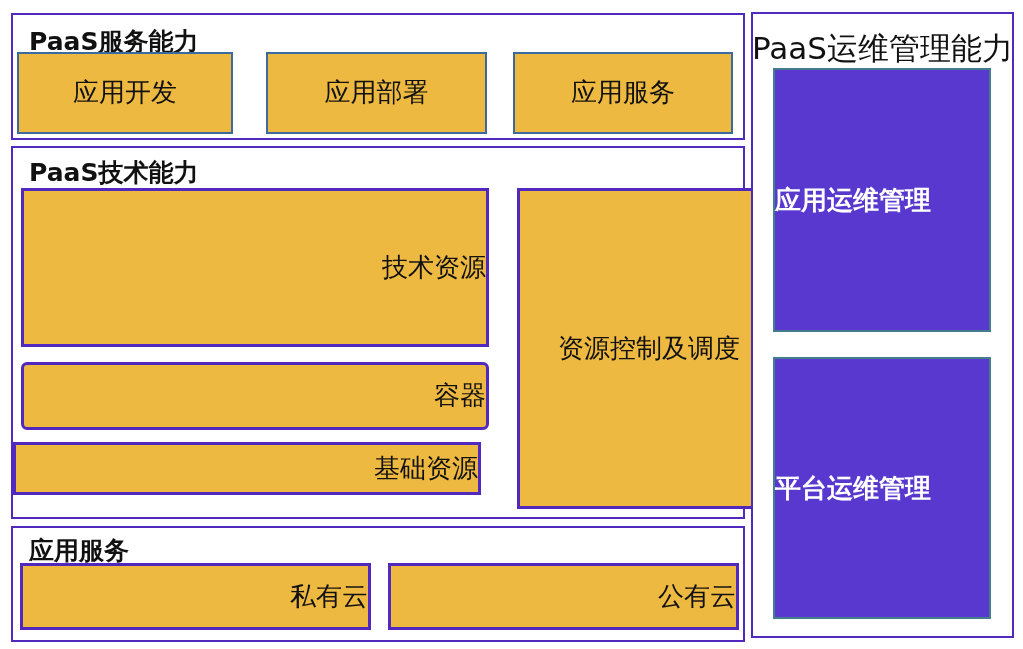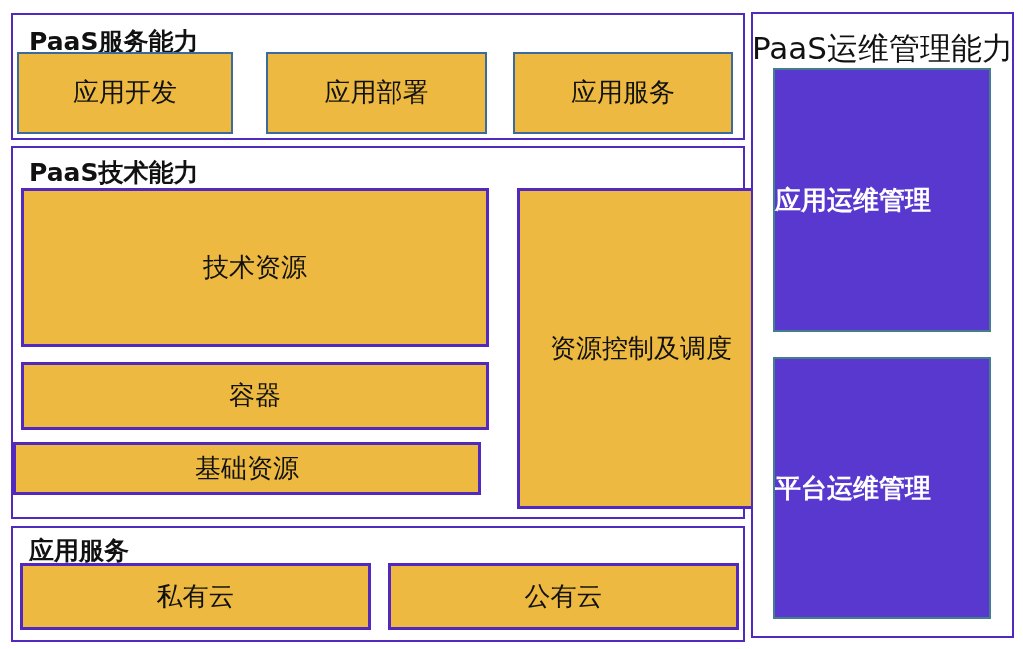--- a/index.html
+++ b/index.html
@@ -45,21 +45,21 @@
     background: var(--orange-fill);
     display: flex;
     align-items: center;
     justify-content: center;
     text-align: center;
     font-size: 26px;
     color: var(--text-color);
     line-height: 1.35;
   }
   .obox.steel { border: 2px solid var(--steel-border); }
-  .obox.violet { border: 3px solid var(--section-border); }
+  .obox.violet { border: 3px solid var(--section-border); justify-content: flex-end; }
   .pbox {
     position: absolute;
     background: var(--purple-fill);
     border: 2px solid var(--teal-border);
     display: flex;
     align-items: center;
     justify-content: flex-start;
     text-align: center;
     font-size: 26px;
     font-weight: bold;
@@ -70,21 +70,21 @@
   #sec-service { left: 11px; top: 13px; width: 734px; height: 127px; }
   #sec-service .section-title { left: 16px; top: 10px; }
   #box-app-dev    { left: 4px;   top: 37px; width: 216px; height: 82px; }
   #box-app-deploy { left: 253px; top: 37px; width: 221px; height: 82px; }
   #box-app-svc    { left: 500px; top: 37px; width: 220px; height: 82px; }
 
   
   #sec-tech { left: 11px; top: 146px; width: 734px; height: 373px; }
   #sec-tech .section-title { left: 16px; top: 8px; }
   #box-tech-res  { left: 8px;   top: 40px;  width: 468px; height: 159px; }
-  #box-container { left: 8px;   top: 214px; width: 468px; height: 68px; }
+  #box-container { left: 8px;   top: 214px; width: 468px; height: 68px; border-radius: 6px; }
   #box-base-res  { left: 0;   top: 294px; width: 468px; height: 53px; }
   #box-res-ctrl  { left: 504px; top: 40px;  width: 248px; height: 321px; padding: 16px 22px; }
 
   
   #sec-runtime { left: 11px; top: 526px; width: 734px; height: 116px; }
   #sec-runtime .section-title { left: 16px; top: 6px; }
   #box-private-cloud { left: 7px;   top: 35px; width: 351px; height: 67px; }
   #box-public-cloud  { left: 375px; top: 35px; width: 351px; height: 67px; }
 
   

